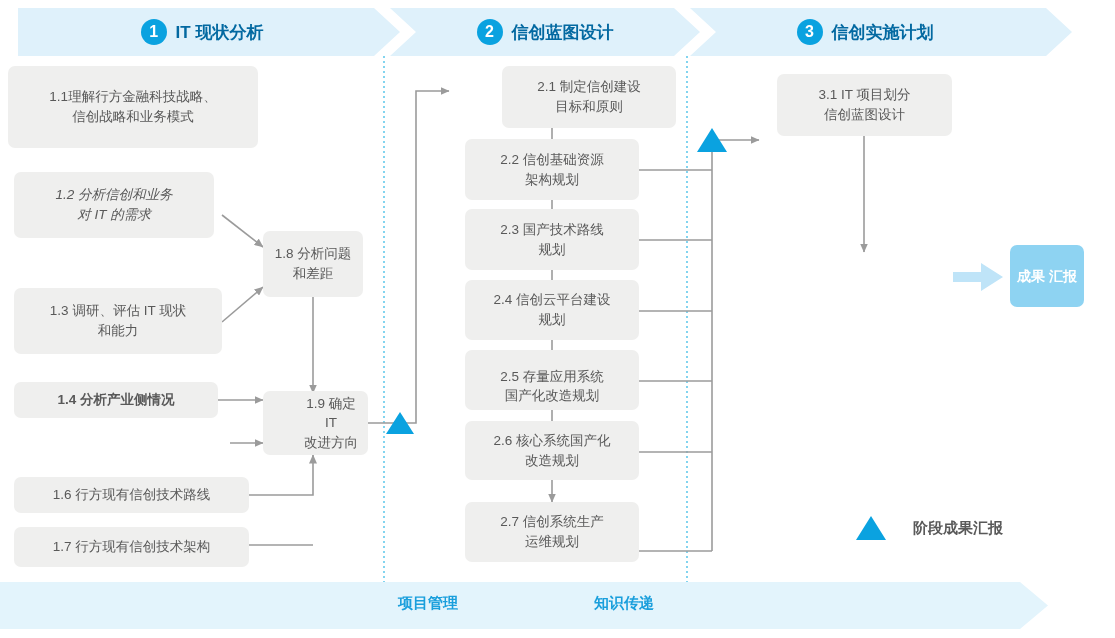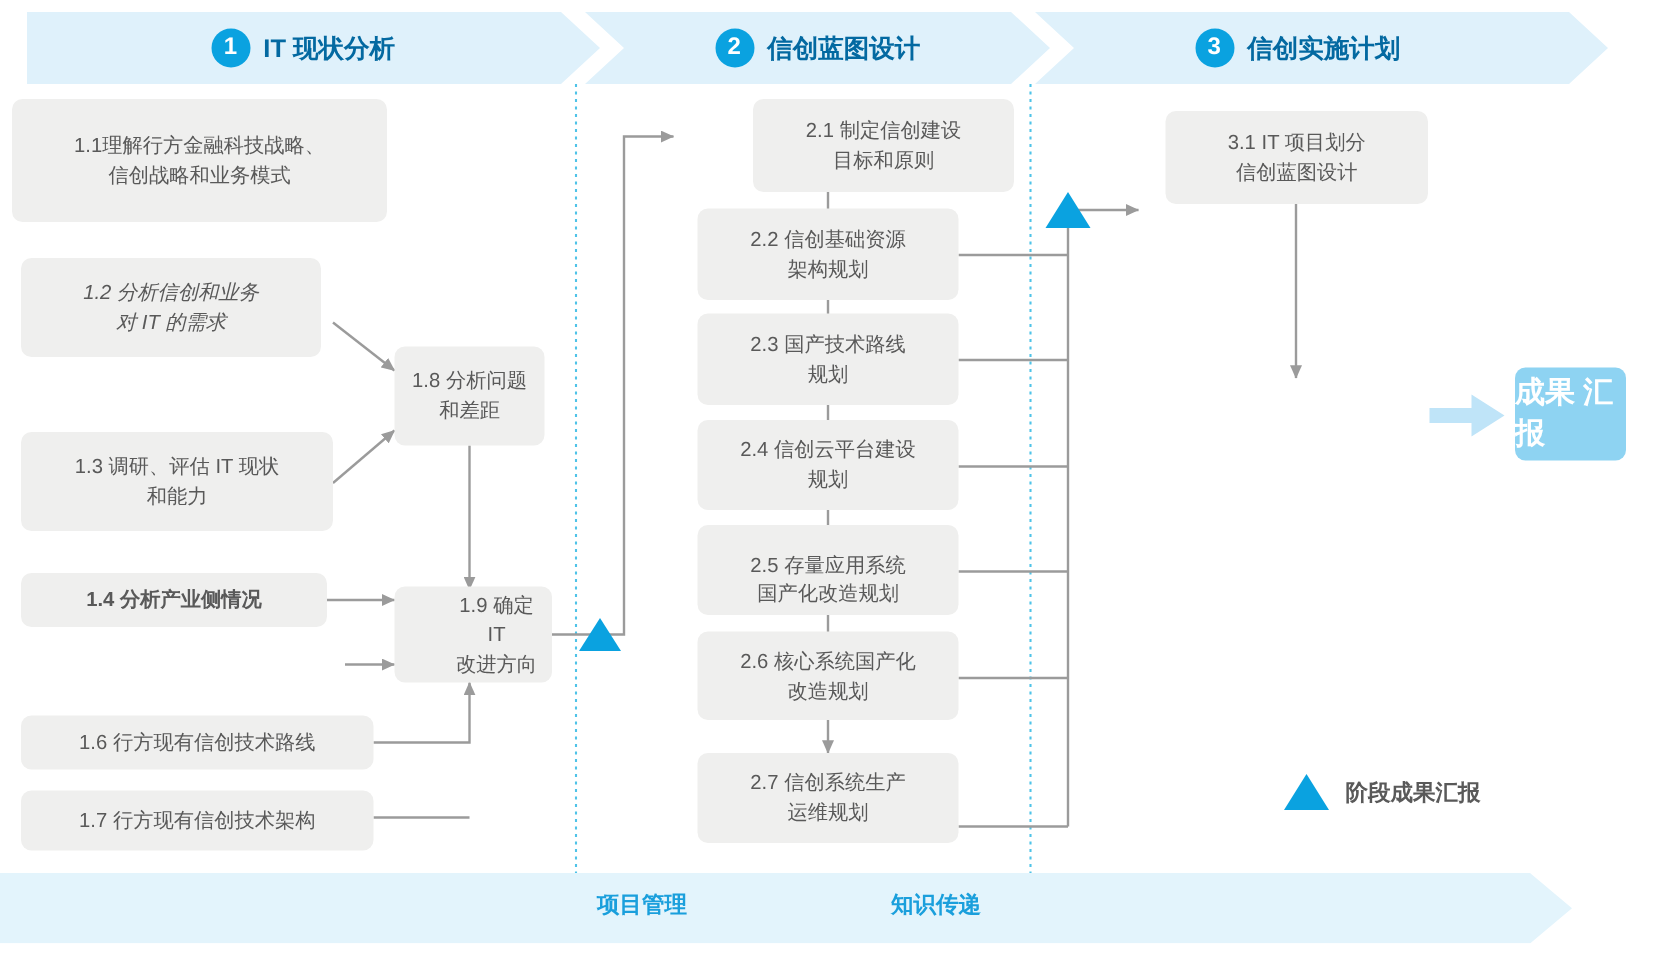--- a/index.html
+++ b/index.html
@@ -89,27 +89,27 @@
     box-sizing: border-box;
     padding: 4px 7px;
   }
   .node span { display: block; }
   
   .result-badge {
     position: absolute;
     background: #8ed3f2;
     border-radius: 7px;
     color: #ffffff;
-    font-size: 20px;
+    font-size: 14px;
     font-weight: bold;
     line-height: 1.35;
     display: flex;
     align-items: center;
     justify-content: center;
-    text-align: left;
+    text-align: right;
   }
   
   .footer-band {
     position: absolute;
     left: 0;
     top: 582px;
     width: 1048px;
     height: 47px;
     background: #e3f4fc;
     clip-path: polygon(0 0, calc(100% - 28px) 0, 100% 50%, calc(100% - 28px) 100%, 0 100%);
@@ -122,21 +122,21 @@
     font-weight: bold;
     white-space: nowrap;
   }
   
   .legend {
     position: absolute;
     left: 856px;
     top: 516px;
     display: flex;
     align-items: center;
-    gap: 11px;
+    gap: 27px;
   }
   .legend-tri {
     width: 0;
     height: 0;
     border-left: 15px solid transparent;
     border-right: 15px solid transparent;
     border-bottom: 24px solid #0aa2e0;
   }
   .legend-text {
     color: #595959;

